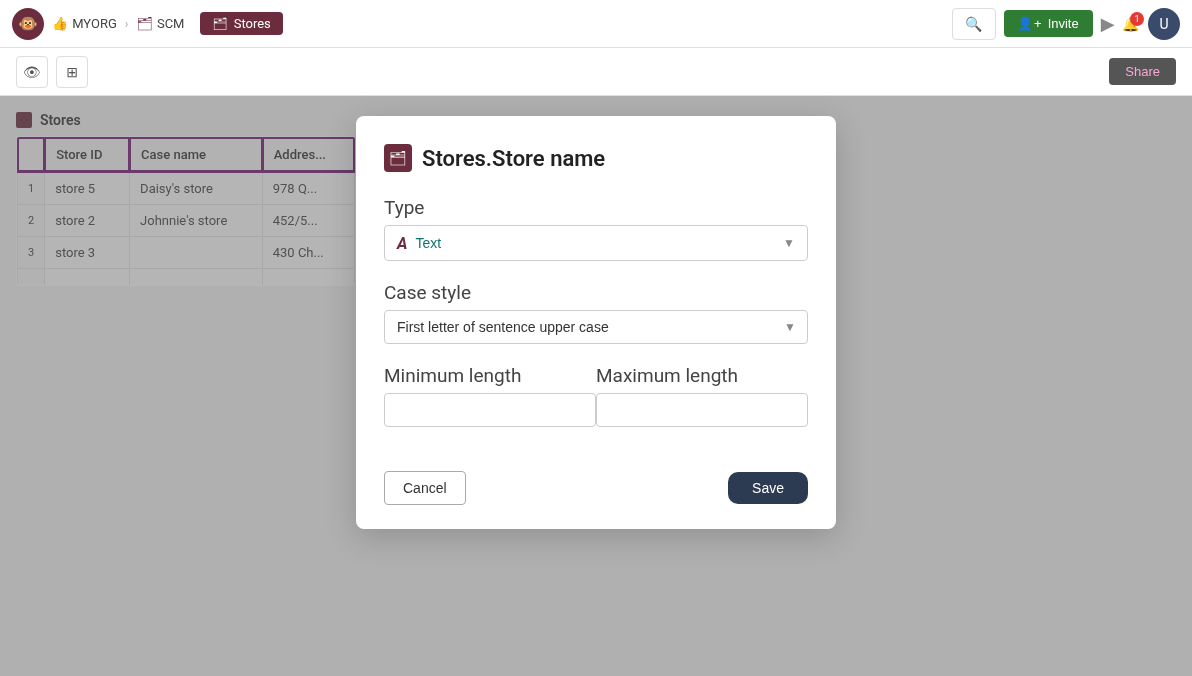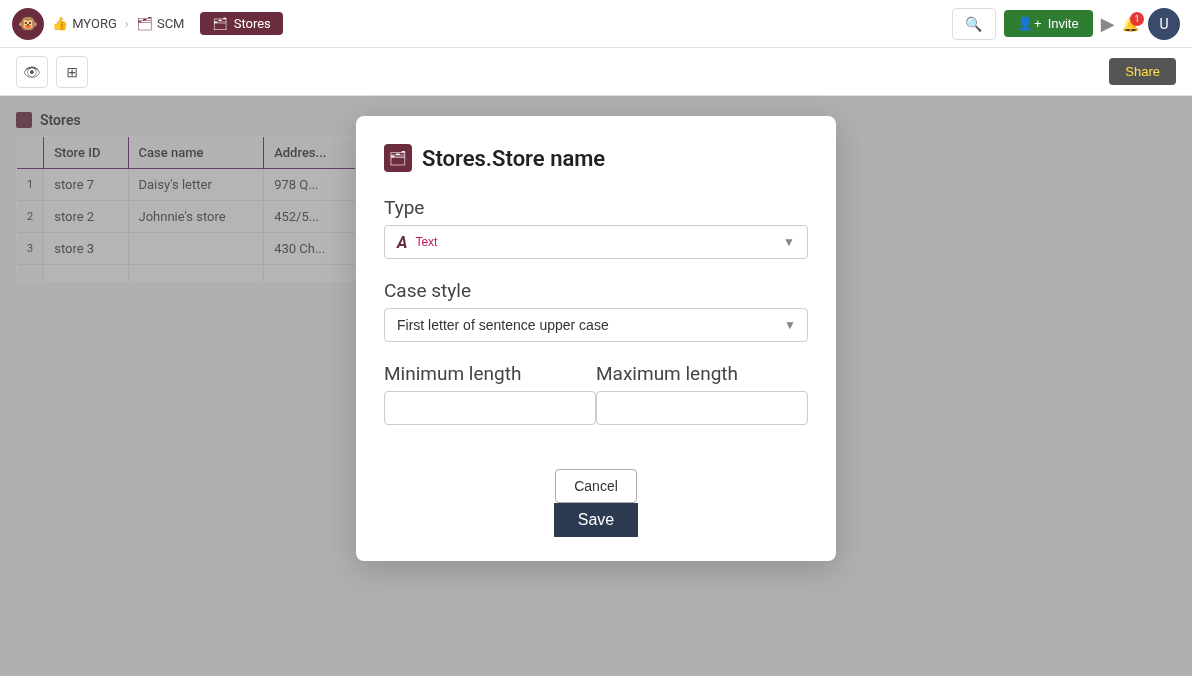--- a/index.html
+++ b/index.html
@@ -95,21 +95,21 @@
       border: 1px solid #ddd;
       border-radius: 4px;
       display: flex; align-items: center; justify-content: center;
       color: #555;
       background: #fff;
       cursor: pointer;
     }
     .share-btn {
       margin-left: auto;
       background: #555;
-      color: #fde047;
+      color: #f9a8d4;
       border: none;
       border-radius: 4px;
       padding: 6px 16px;
       font-size: 13px;
       cursor: pointer;
       text-align: center;
     }
 
     
     .main-content {
@@ -140,21 +140,21 @@
       width: 340px;
       border-collapse: collapse;
       background: #fff;
       border: 1px solid #e0e0e0;
       border-radius: 4px;
       overflow: hidden;
       font-size: 13px;
     }
     .data-table th {
       background: #f9f9f9;
-      border: 1px solid #701a75;
+      border: 3px solid #701a75;
       padding: 8px 10px;
       text-align: left;
       font-weight: 500;
       color: #333;
     }
     .data-table td {
       border: 1px solid #e8e8e8;
       padding: 8px 10px;
       color: #444;
     }
@@ -269,38 +269,37 @@
       font-size: 14px;
       color: #333;
       outline: none;
     }
 
     .modal-footer {
       display: flex;
       justify-content: space-between;
       align-items: center;
       margin-top: 24px;
-      flex-direction: column;
     }
     .cancel-btn {
       border: 1px solid #aaa;
       background: #fff;
       border-radius: 4px;
       padding: 8px 18px;
       font-size: 14px;
       color: #333;
       cursor: pointer;
     }
     .save-btn {
       background: #2c3a52;
       color: #fff;
       border: none;
-      border-radius: 0;
+      border-radius: 10px;
       padding: 8px 24px;
-      font-size: 16px;
+      font-size: 14px;
       cursor: pointer;
     }
   </style>
 </head>
 <body>
 
 <div class="navbar">
   <div class="navbar-avatar">🐵</div>
 
   <div class="navbar-org">
@@ -365,22 +364,22 @@
         <tr>
           <th style="width:20px;"></th>
           <th>Store ID</th>
           <th>Case name</th>
           <th>Addres...</th>
         </tr>
       </thead>
       <tbody>
         <tr>
           <td class="row-num">1</td>
-          <td>store 7</td>
-          <td>Daisy's letter</td>
+          <td>store 5</td>
+          <td>Daisy's store</td>
           <td>978 Q...</td>
         </tr>
         <tr>
           <td class="row-num">2</td>
           <td>store 2</td>
           <td>Johnnie's store</td>
           <td>452/5...</td>
         </tr>
         <tr>
           <td class="row-num">3</td>
@@ -403,21 +402,21 @@
 
       <div class="modal-header">
         <div class="modal-icon">🗂</div>
         <h2 class="modal-title">Stores.Store name</h2>
       </div>
 
       <div class="form-group">
         <label class="form-label">Type</label>
         <div class="select-with-icon">
           <span class="type-icon">A</span>
-          <select class="custom-select" style="border:none;outline:none;padding:9px 0;font-size:12px;color:#be185d;background:transparent;appearance:none;-webkit-appearance:none;flex:1;">
+          <select class="custom-select" style="border:none;outline:none;padding:9px 0;font-size:14px;color:#0f766e;background:transparent;appearance:none;-webkit-appearance:none;flex:1;">
             <option>Text</option>
             <option>Number</option>
             <option>Date</option>
             <option>Boolean</option>
           </select>
           <span class="select-arrow">▼</span>
         </div>
       </div>
 
       <div class="form-group">

